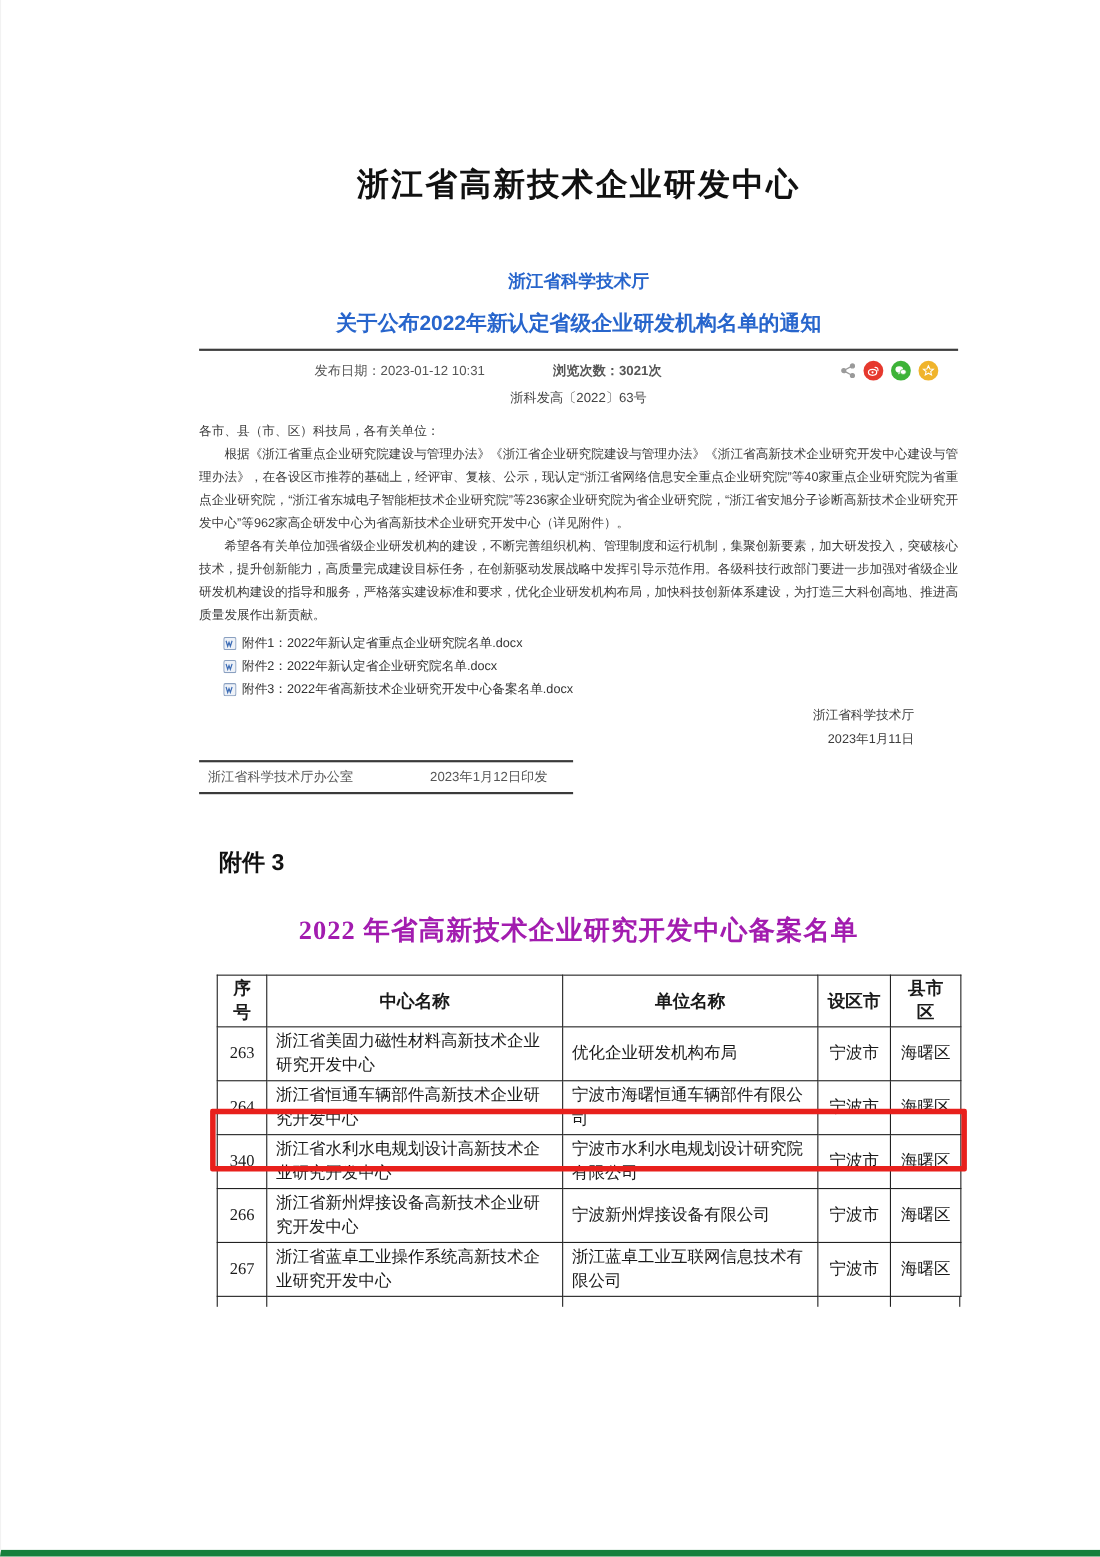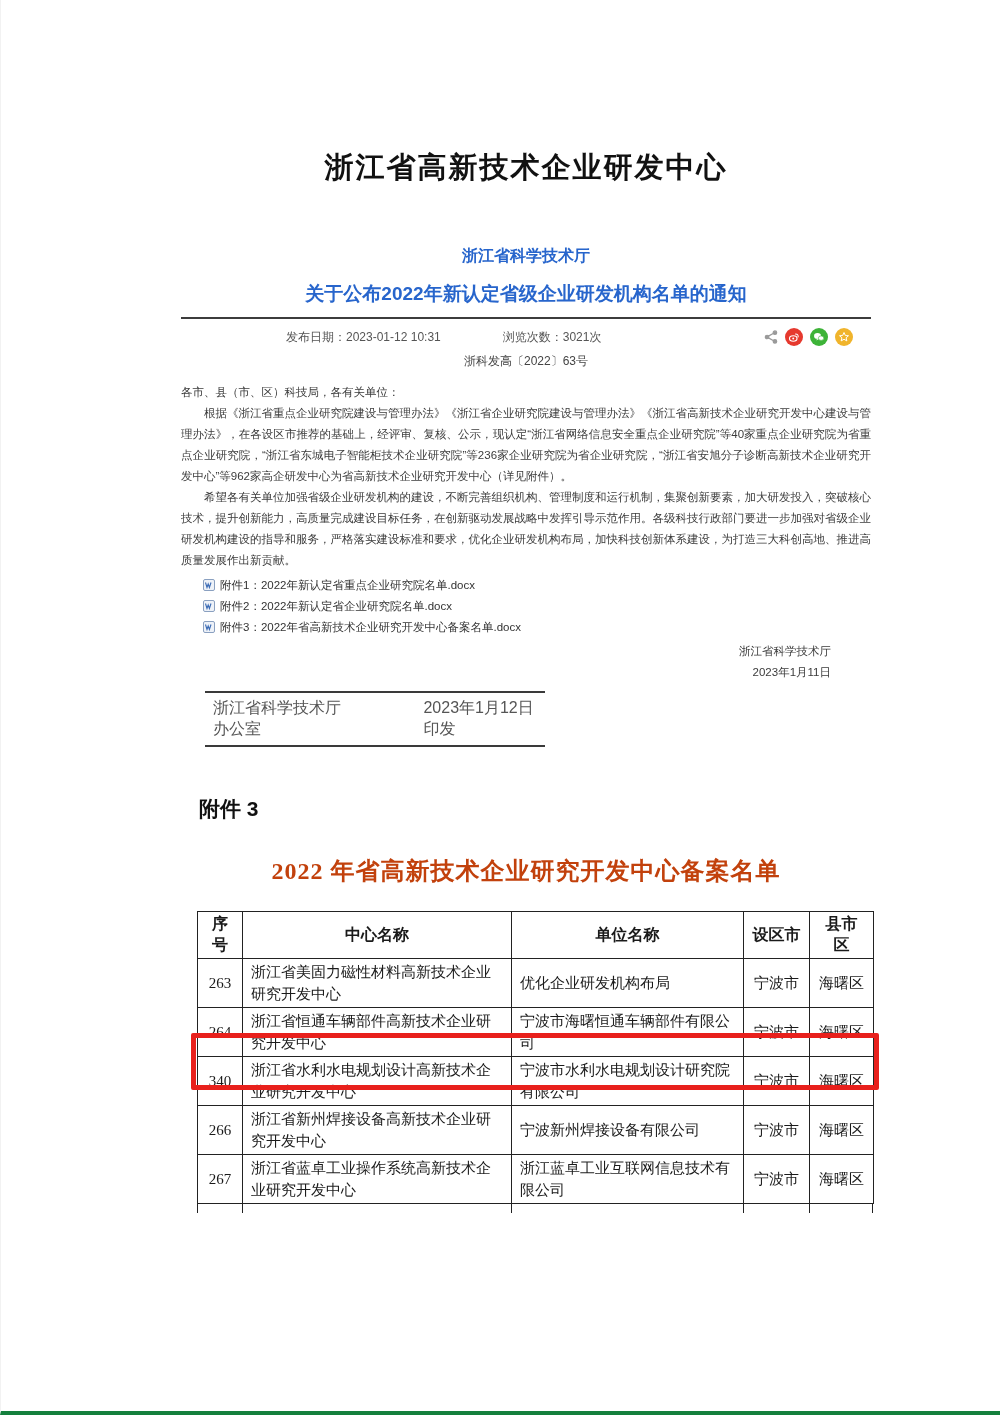--- a/index.html
+++ b/index.html
@@ -9,21 +9,21 @@
     background:#fbfbfb;
     font-family:"Liberation Sans","DejaVu Sans",sans-serif;
     color:#333;
     position:relative;
     overflow:hidden;
   }
   .page {
     position:absolute; inset:0;
     background:#ffffff;
     border-left:1px solid #f2f2f2;
-    border-bottom:4px solid #15803d;
+    border-bottom:6px solid #15803d;
   }
   .content { margin-left:180px; width:690px; }
 
   .doc-title {
     text-align:center;
     margin-top:148px;
     font-size:29px;
     font-weight:700;
     letter-spacing:2px;
     color:#111;
@@ -52,21 +52,21 @@
   .meta-row {
     display:flex;
     align-items:center;
     margin-top:8px;
     padding-left:105px;
     font-size:12px;
     color:#555;
     height:20px;
   }
   .meta-item { white-space:nowrap; }
-  .meta-item + .meta-item { margin-left:62px; }
+  .meta-item + .meta-item { margin-left:62px;font-weight:bold; }
   .share-box {
     margin-left:auto;
     margin-right:18px;
     display:flex;
     align-items:center;
     gap:7px;
   }
   .share-glyph { display:inline-flex; cursor:pointer; }
   .share-circle {
     width:18px; height:18px; border-radius:50%;
@@ -105,40 +105,39 @@
     text-decoration:none;
   }
   .signature { margin-top:6px; text-align:right; padding-right:40px; font-size:11.5px; color:#3b3b3b; line-height:21px; }
   .print-box {
     margin-top:8px;
     width:340px;
     border-top:2px solid #3a3a3a;
     border-bottom:2px solid #3a3a3a;
     padding:5px 8px;
     display:flex;
-    font-size:16px;
+    font-size:12px;
     color:#555;
-    margin-left:24px;
   }
   .print-box .p-date { margin-left:70px; }
 
   .appendix-label {
     margin-top:48px;
     margin-left:18px;
     font-size:21px;
     font-weight:700;
     color:#111;
     font-family:"Liberation Sans","DejaVu Sans",sans-serif;
   }
   .table-title {
     margin-top:32px;
     text-align:center;
     font-size:24px;
     font-weight:700;
-    color:#c2410c;
+    color:#a21caf;
     font-family:"Liberation Serif","DejaVu Serif",serif;
     letter-spacing:1px;
   }
   .table-wrap { position:relative; margin-top:24px; margin-left:16px; width:676px; }
   table.roster {
     width:676px;
     border-collapse:collapse;
     table-layout:fixed;
     font-family:"Liberation Serif","DejaVu Serif",serif;
     font-size:15px;

